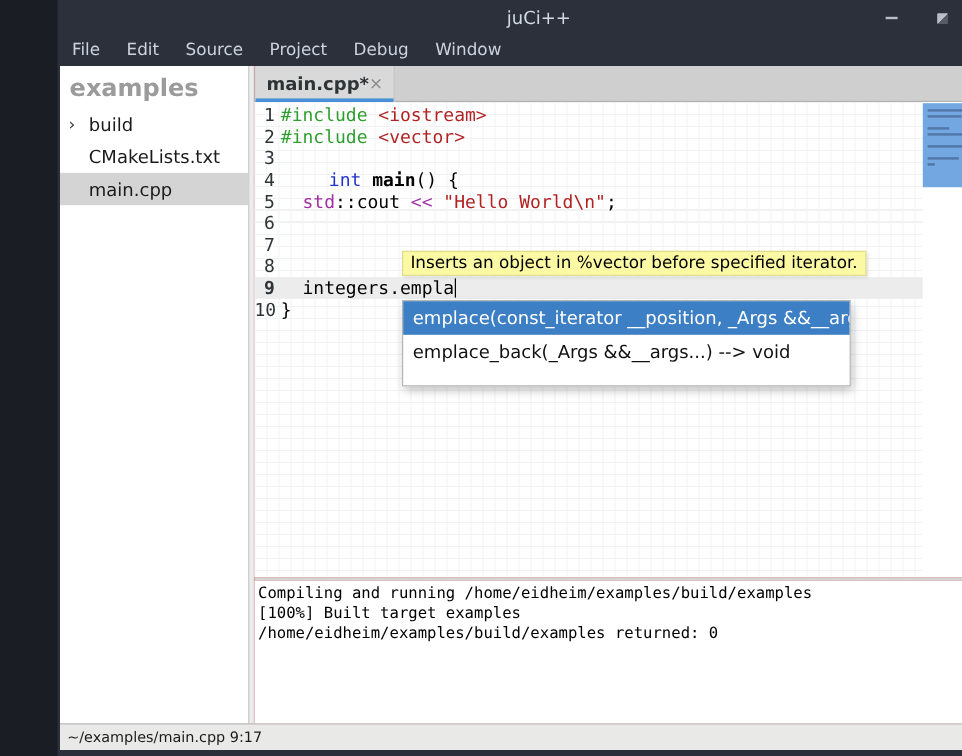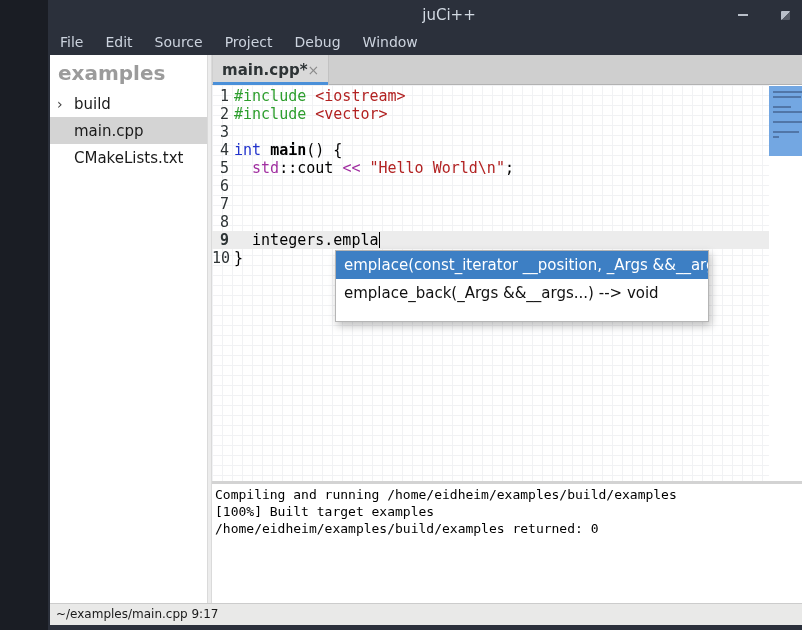--- a/index.html
+++ b/index.html
@@ -44,21 +44,21 @@
   .lines { position:absolute; left:0; top:2px; right:79px; }
   .line { display:flex; height:18px; line-height:18px; font-family:"DejaVu Sans Mono", monospace; font-size:15px; }
   .line.current { background:var(--current_line,#ececec); }
   .gutter { width:22px; text-align:right; padding-right:5px; color:#2e3436; flex:none; }
   .gutter.bold { font-weight:bold; }
   .code { white-space:pre; }
   .seg-plain { color:var(--code-plain,#000); }
   .seg-preproc { color:var(--code-preproc,#2e9e2e); }
   .seg-include { color:var(--code-include,#b22222); }
   .seg-string { color:var(--code-string,#b22222); }
-  .seg-keyword { color:var(--code-keyword,#2233cc); }
+  .seg-keyword { color:var(--code-keyword,#2233cc);padding-left:40px; }
   .seg-namespace { color:var(--code-namespace,#a12fa1); }
   .seg-operator { color:var(--code-operator,#a12fa1); }
   .seg-type { color:var(--code-type,#2a63c5); }
   .seg-template_arg { color:var(--code-template_arg,#15825a); }
   .seg-function { color:var(--code-function,#000); font-weight:bold; }
   .cursor { display:inline-block; width:1px; height:16px; background:#000; vertical-align:-3px; }
   
   .minimap { position:absolute; right:0; top:0; bottom:0; width:79px; background:#fff; }
   .viewport { position:absolute; left:0; right:0; top:1px; height:70px; background:var(--minimap_viewport,#73a7e2); padding-top:2px; }
   .vbar { height:2px; margin:3px 0 0 4px; background:rgba(30,45,80,0.4); }
@@ -103,27 +103,27 @@
       <span class="menu-item">Window</span>
     </div>
 
   <div class="sidebar">
     <div class="side-header">examples</div>
     <div id="file-tree">
         <div class="srow">
           <span class="chev">›</span>
           <span>build</span>
         </div>
+        <div class="srow">
+          <span class="chev"></span>
+          <span>CMakeLists.txt</span>
+        </div>
         <div class="srow selected">
           <span class="chev"></span>
           <span>main.cpp</span>
-        </div>
-        <div class="srow">
-          <span class="chev"></span>
-          <span>CMakeLists.txt</span>
         </div>
       </div>
   </div>
   <div class="vsplit"></div>
 
   <div class="main">
     <div class="tabbar">
       <div class="tab active">
         <span class="tab-label">main.cpp*</span>
         <span class="tab-close">×</span>
@@ -179,20 +179,21 @@
             <div class="vbar" style="width: 0px; visibility: hidden;"></div>
             <div class="vbar" style="width: 18px;"></div>
             <div class="vbar" style="width: 44px;"></div>
             <div class="vbar" style="width: 0px; visibility: hidden;"></div>
             <div class="vbar" style="width: 40px;"></div>
             <div class="vbar" style="width: 0px; visibility: hidden;"></div>
             <div class="vbar" style="width: 26px;"></div>
             <div class="vbar" style="width: 6px;"></div>
           </div>
       </div>
+      <div class="tooltip">Inserts an object in %vector before specified iterator.</div>
       <div class="popup" id="ac-popup">
           <div class="item selected">emplace(const_iterator __position, _Args &amp;&amp;__args...)</div>
           <div class="item">emplace_back(_Args &amp;&amp;__args...) --&gt; void</div>
         </div>
     </div>
 
     <div class="splitter"></div>
 
     <div class="terminal" id="terminal">
         <div class="tline">Compiling and running /home/eidheim/examples/build/examples</div>

